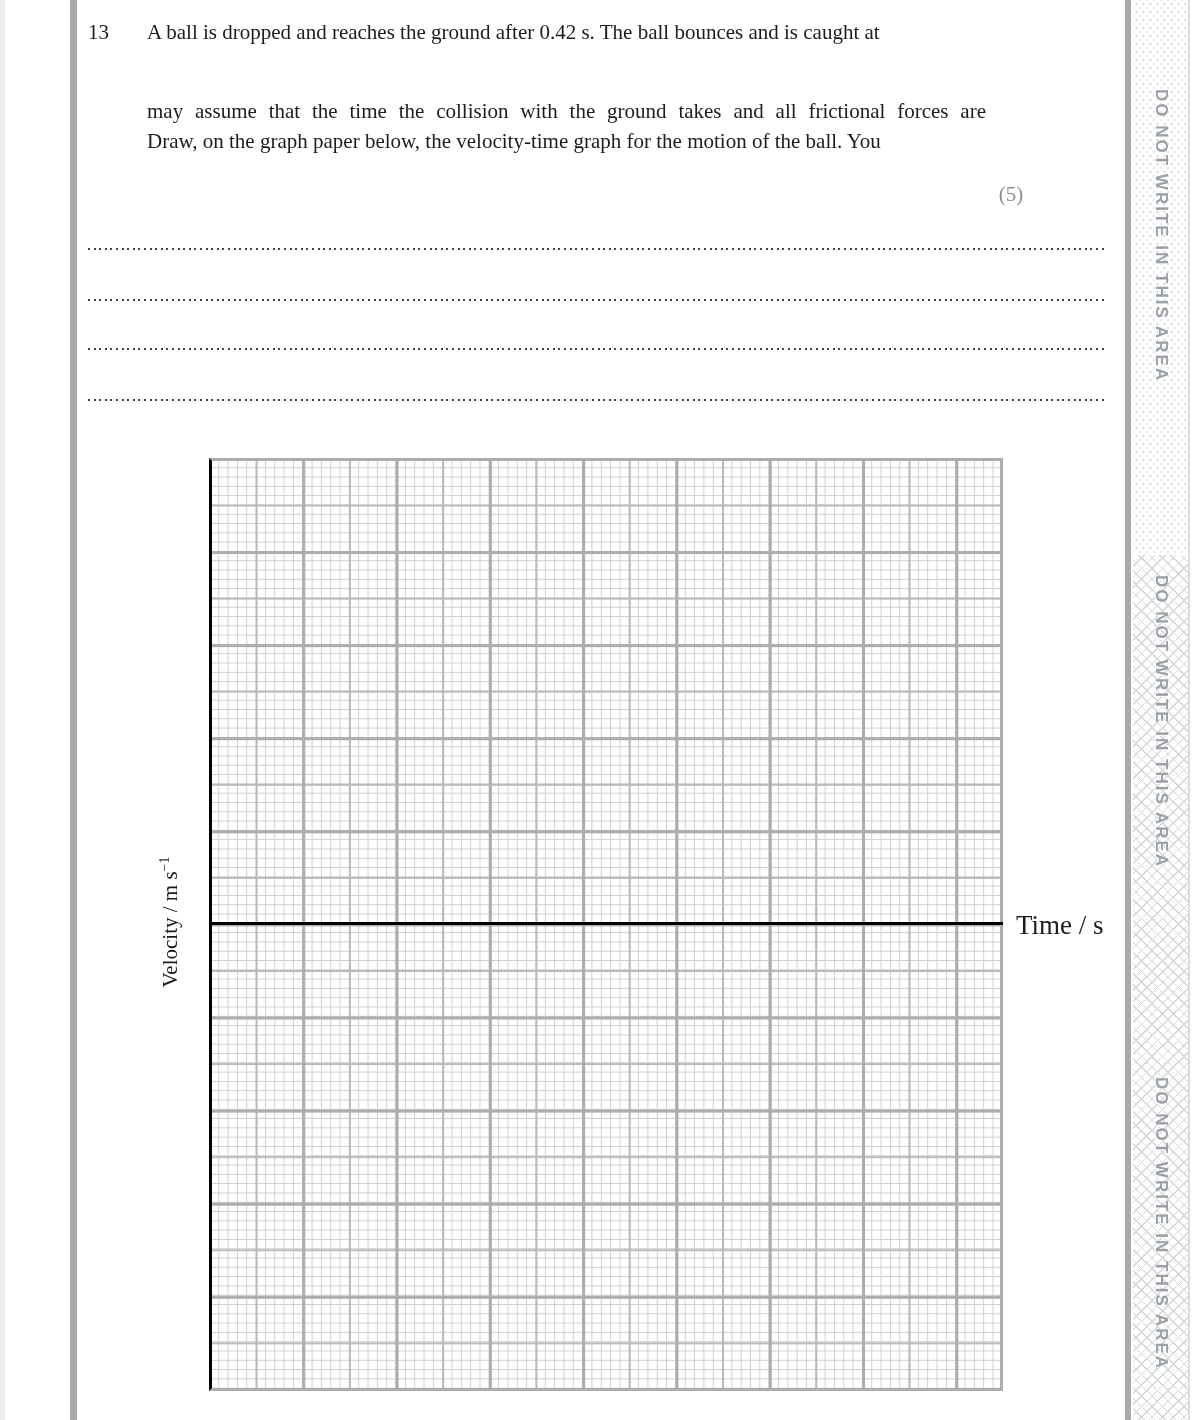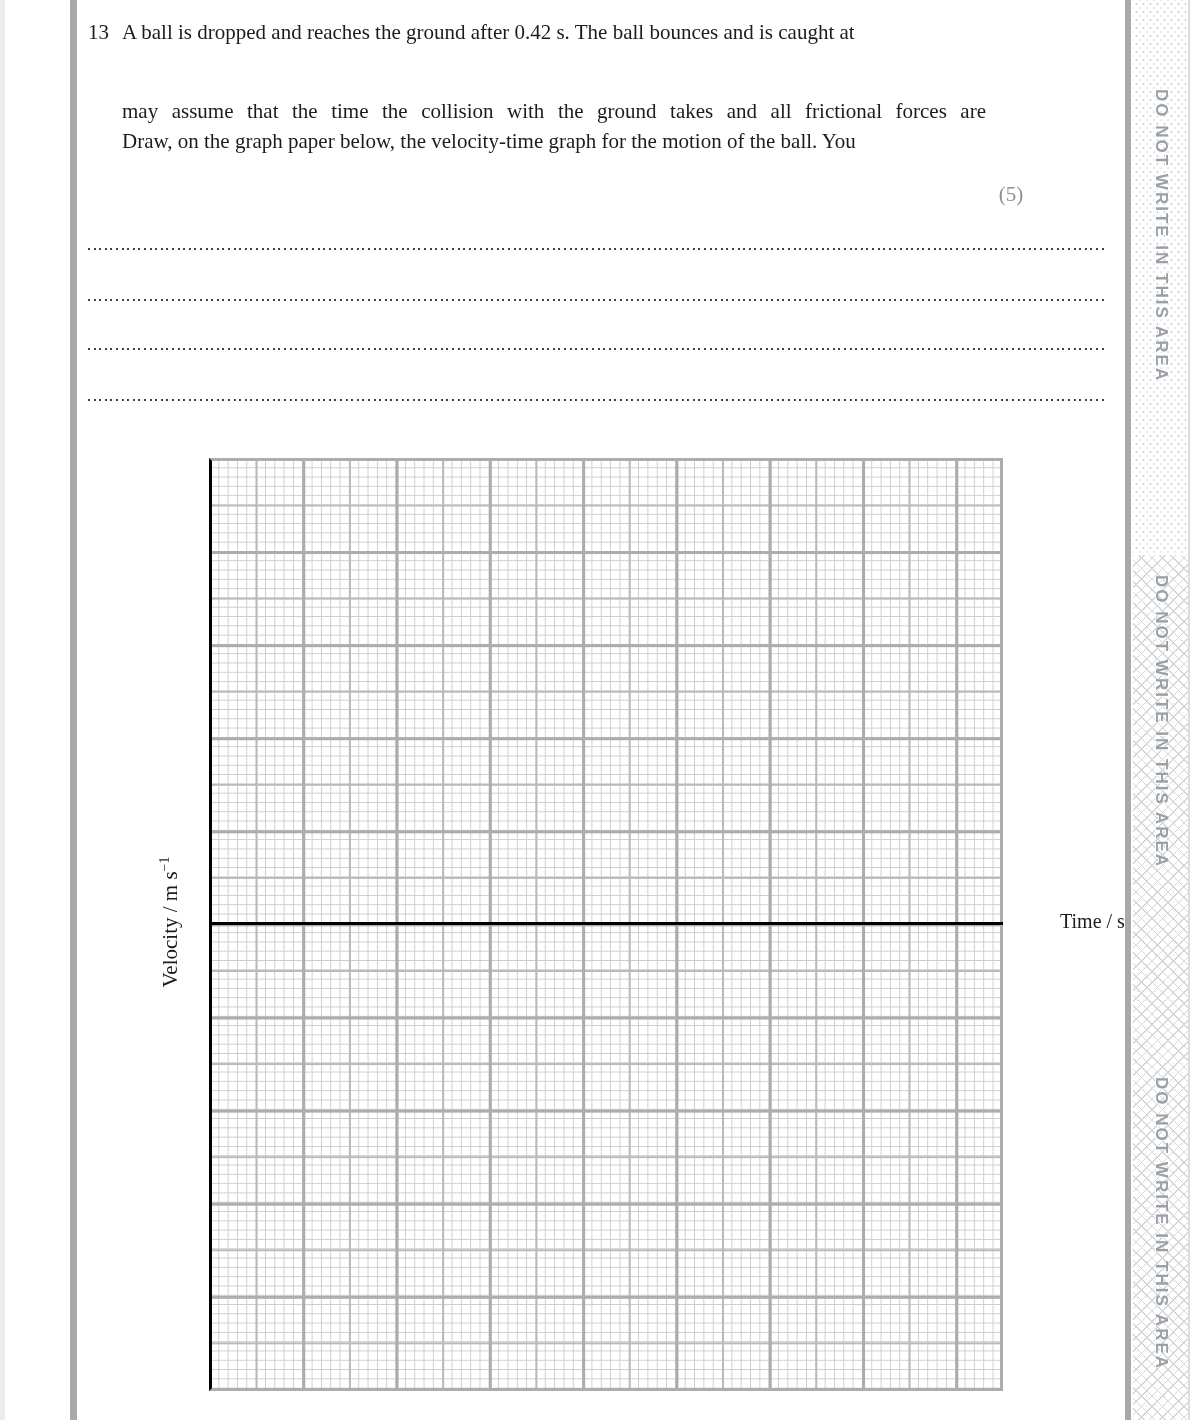--- a/index.html
+++ b/index.html
@@ -72,21 +72,21 @@
   .warn-3 { top: 1068px; height: 312px; }
 
   
   .q-number {
     position: absolute; left: 88px; top: 17px;
     font-size: 21px; font-weight: normal; line-height: 30px;
   }
   .q-para { position: absolute; left: 122px; width: 864px; font-size: 21px; line-height: 30px; }
   .q-para-1 { top: 17px; }
   .q-para-2 { top: 96px; }
-  .q-line { text-align: justify; }
+  .q-line { text-align: justify; margin-left: 25px; }
   .q-para .q-line:not(:last-child) { text-align-last: justify; }
 
   .marks {
     position: absolute; left: 991px; top: 182px; width: 40px;
     font-size: 21px; color: #8f8f8f; text-align: center;
   }
 
   
   .answer-line {
     position: absolute; left: 88px; width: 1016px; height: 2px;
@@ -131,22 +131,22 @@
     display: flex; align-items: center; justify-content: center;
   }
   .y-axis-label .rot {
     white-space: nowrap;
     transform: rotate(-90deg);
     font-size: 21px;
   }
   .y-axis-label sup { font-size: 14px; }
 
   .x-axis-label {
-    position: absolute; left: 1060px; top: 910px;
-    font-size: 20px;
+    position: absolute; left: 1016px; top: 910px;
+    font-size: 27px;
   }
 </style>
 </head>
 <body>
 
 <div class="page">
 
   <div class="left-edge-strip"></div>
   <div class="left-margin-bar"></div>
   <div class="right-margin-bar"></div>

